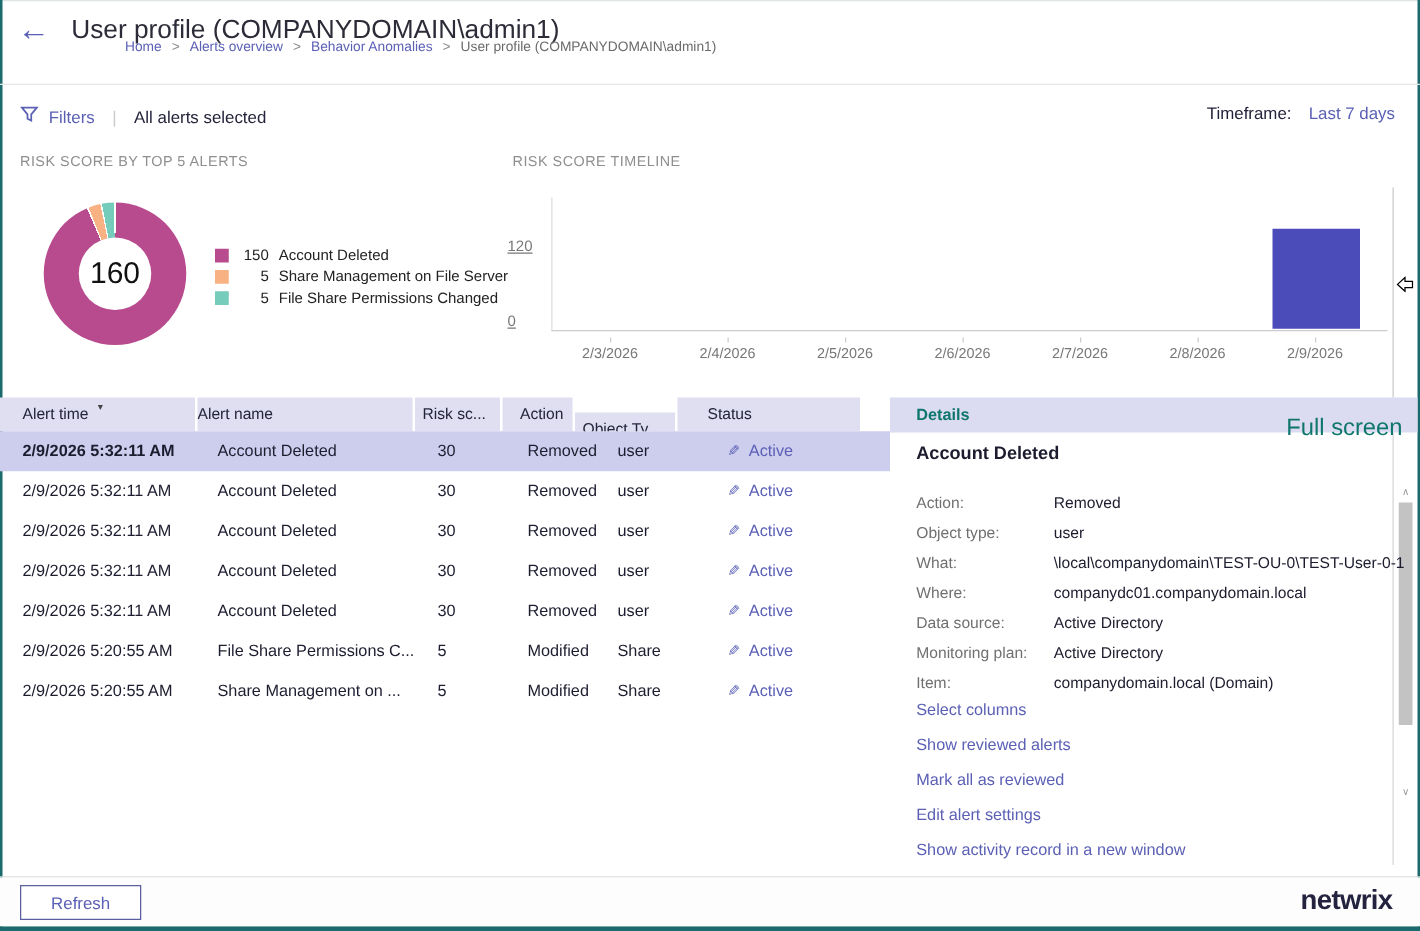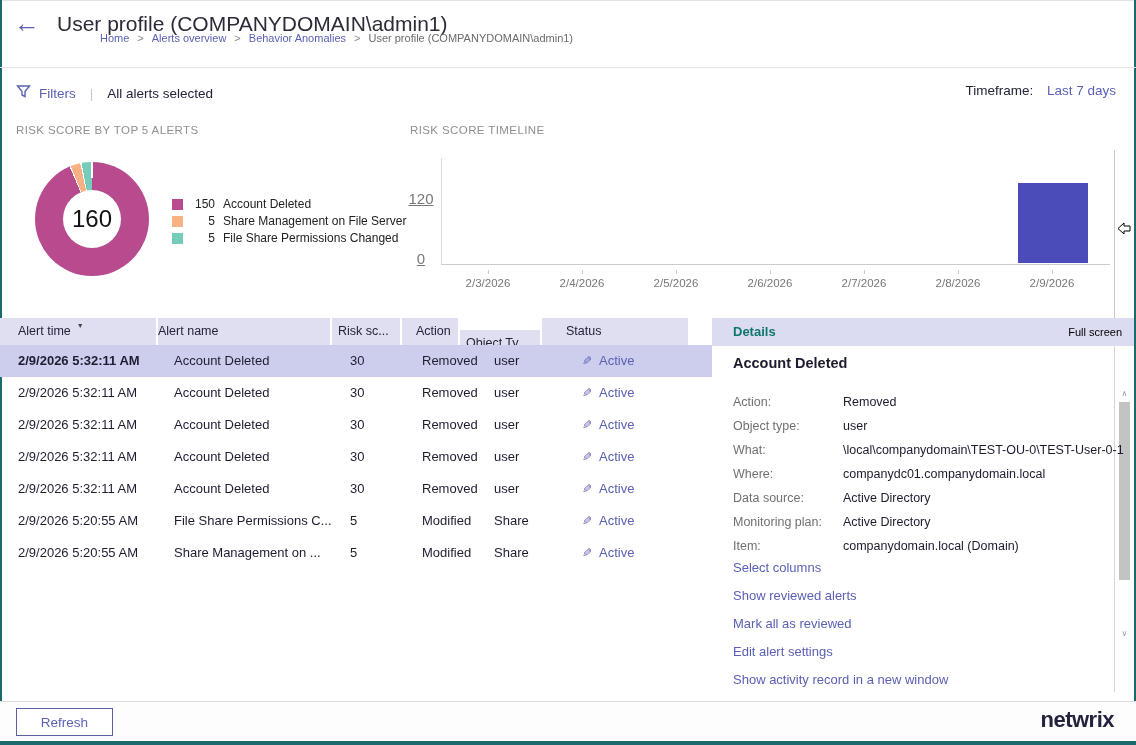--- a/index.html
+++ b/index.html
@@ -42,21 +42,21 @@
   .donut { left:35px; top:162px; width:114px; height:114px; border-radius:50%; }
   .donut-hole { position:absolute; left:28px; top:28px; width:58px; height:58px; border-radius:50%;
     background:#fff; display:flex; align-items:center; justify-content:center; font-size:24px; color:#111; }
   .legend { left:172px; top:197px; font-size:12px; color:#222; }
   .legend-row { display:flex; align-items:center; margin-bottom:3px; height:14px; }
   .legend-swatch { width:11px; height:11px; margin-right:8px; flex:none; }
   .legend-value { width:24px; text-align:right; margin-right:8px; flex:none; }
 
   
   .plot { left:441px; top:158px; width:669px; height:107px; border-bottom:1px solid #ccc; border-left:1px solid #ddd; }
-  .y-tick { position:absolute; left:-36px; width:30px; text-align:center; font-size:15px; color:#777;text-decoration:underline; }
+  .y-tick { position:absolute; left:-36px; width:30px; text-align:left; font-size:12px; color:#777;text-decoration:underline; }
   .tl-bar { position:absolute; left:576px; bottom:1px; width:70px; }
   .x-labels { left:441px; top:270px; width:658px; display:flex; }
   .x-label { flex:1; text-align:center; font-size:11.5px; color:#777; }
   .x-label .tick { width:1px; height:4px; background:#ccc; margin:0 auto 3px; }
 
   
   .split-top { left:1114px; top:150px; width:1px; height:168px; background:#c9c9c9; }
   .split-bottom { left:1114px; top:346px; width:1px; height:346px; background:#d6d6d6; }
   .cursor { left:1117px; top:221px; }
   .scrollbar { left:1118px; top:388px; width:13px; height:252px; }
@@ -71,21 +71,21 @@
   .tr { display:flex; height:32px; cursor:pointer; }
   .tr.selected { background:#cdcdee; }
   .td { font-size:13px; line-height:32px; color:#1d1d30; overflow:hidden; white-space:nowrap; }
   .pencil { display:inline-block; transform:scaleX(-1); color:#5b60b5; font-size:12px; margin-right:7px; }
   .status-link { color:#5b60b5; cursor:pointer; }
 
   
   .panel { left:712px; top:318px; width:422px; height:382px; }
   .panel-head { position:absolute; left:0; top:0; width:422px; height:28px; background:#dbdbf1; }
   .panel-head .p-title { position:absolute; left:21px; top:0; line-height:28px; font-size:13px; font-weight:700; color:#0f766e; }
-  .panel-head .p-full { position:absolute; right:12px; top:0; line-height:28px; font-size:11px; color:#000000; cursor:pointer; }
+  .panel-head .p-full { position:absolute; right:12px; top:11px; line-height:28px; font-size:19px; color:#0f766e; cursor:pointer; }
   .alert-title { position:absolute; left:21px; top:37px; font-size:14.5px; font-weight:700; color:#1c1c2e; }
   .fields { position:absolute; left:21px; top:72px; width:384px; }
   .f-row { display:flex; height:24px; font-size:12.5px; line-height:24px; }
   .f-label { width:110px; flex:none; color:#707070; }
   .f-value { color:#1c1c2e; white-space:nowrap; }
   .p-links { position:absolute; left:21px; top:236px; }
   .p-link { height:28px; line-height:28px; font-size:13px; color:#5b60b5; cursor:pointer; }
 
   
   .footer-divider { left:0; top:701px; width:1136px; height:1px; background:#dcdcdc; }

